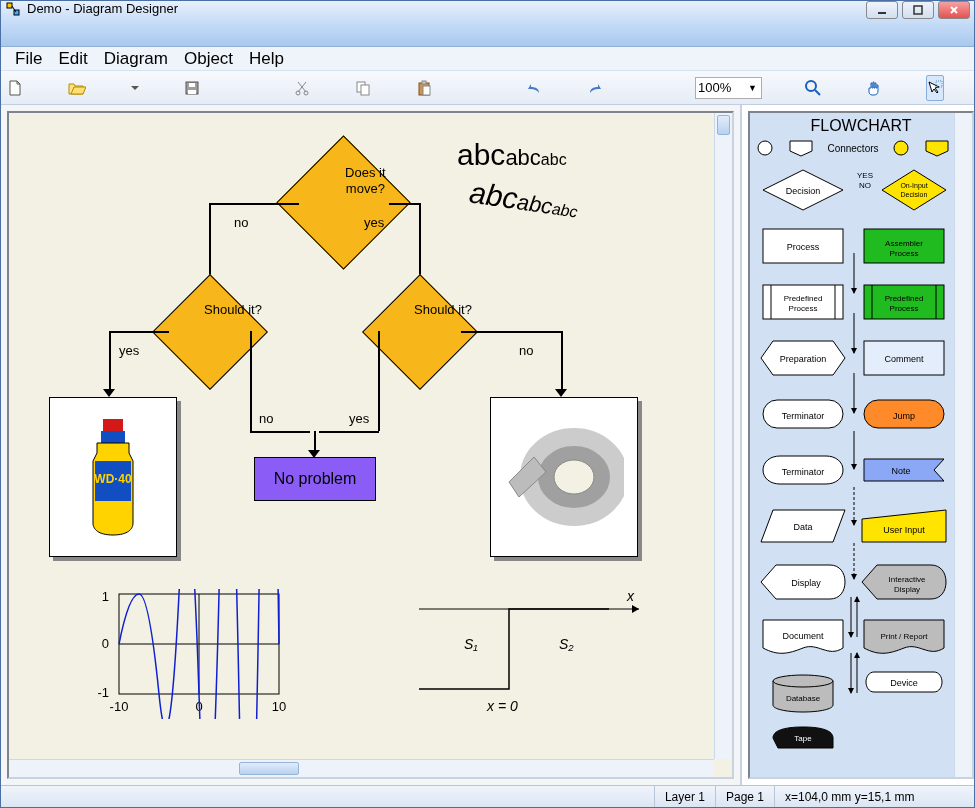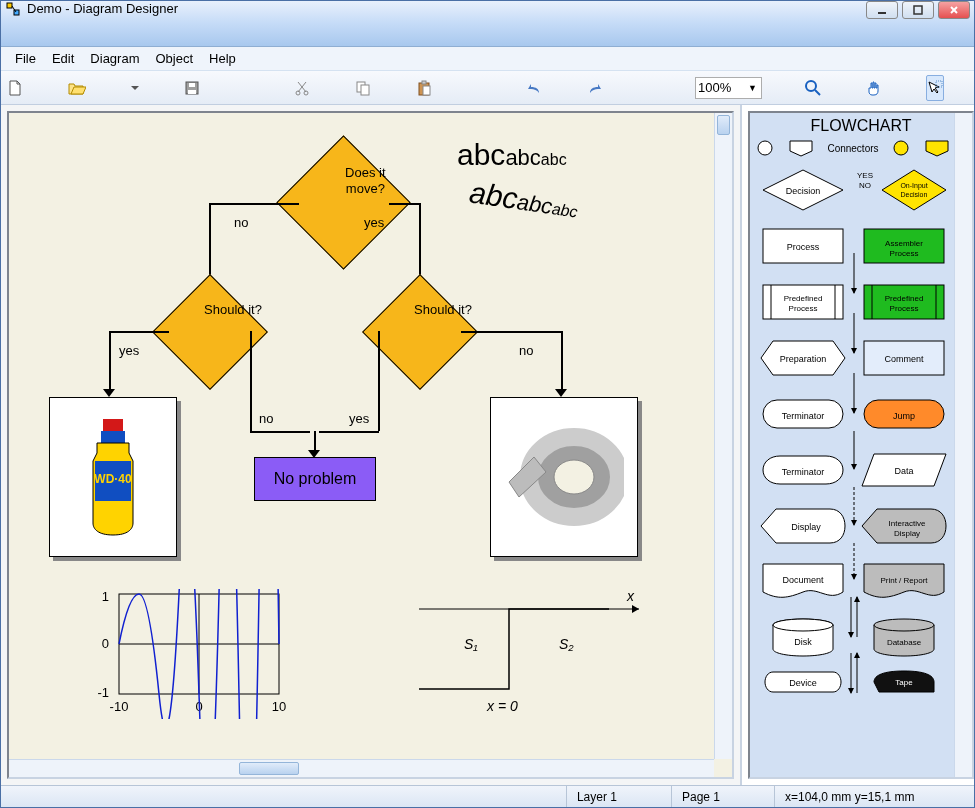--- a/index.html
+++ b/index.html
@@ -6,21 +6,21 @@
 body { background: #fff; width: 975px; height: 808px; overflow: hidden; }
 
 .window { width: 975px; height: 808px; border: 1px solid #4a6fa5; display: flex; flex-direction: column; }
 
 .titlebar { height: 46px; background: linear-gradient(to bottom, #e8f0fc, #c5dbf7, #a8c8ee); display: flex; align-items: flex-start; padding: 0 4px; border-bottom: 1px solid #8faed2; }
 .titlebar .app-icon { width: 16px; height: 16px; margin-right: 6px; }
 .titlebar .title { flex: 1; font-size: 13px; color: #000; }
 .titlebar .win-btn { width: 32px; height: 18px; margin-left: 4px; border: 1px solid #888; border-radius: 3px; display: flex; align-items: center; justify-content: center; font-size: 10px; background: linear-gradient(#f0f4fa,#d0dff0); cursor: pointer; }
 .titlebar .win-btn.close { background: linear-gradient(#f5a2a2,#e55050); color: #fff; font-weight: bold; }
 
-.menubar { height: 24px; background: #eff4fb; display: flex; align-items: center; padding: 0 6px; font-size: 13px; border-bottom: 1px solid #d5e2f1; }
+.menubar { height: 24px; background: #eff4fb; display: flex; align-items: center; padding: 0 6px; font-size: 17px; border-bottom: 1px solid #d5e2f1; }
 .menubar .menu-item { padding: 2px 8px; cursor: pointer; }
 
 .toolbar { height: 34px; background: linear-gradient(#f7f9fd, #e5ecf6); border-bottom: 1px solid #c1cee0; display: flex; align-items: center; padding: 0 4px; gap: 41px; }
 .toolbar .tbtn { width: 26px; height: 26px; display: flex; align-items: center; justify-content: center; margin: 0 1px; cursor: pointer; border: 1px solid transparent; border-radius: 2px; }
 .toolbar .sep { width: 2px; height: 26px; background: linear-gradient(to right,#b7c5d7,#fff); margin: 0 4px; }
 .toolbar .zoom { display: flex; align-items: center; border: 1px solid #adadad; background: #fff; height: 22px; padding: 0 2px; }
 .toolbar .zoom input { border: none; width: 48px; font-size: 13px; outline: none; }
 .toolbar .zoom .dd { font-size: 9px; padding: 0 2px; }
 
 .main { flex: 1; display: flex; overflow: hidden; }
@@ -31,21 +31,21 @@
 .canvas-area .hscroll { position: absolute; bottom: 0; left: 0; right: 18px; height: 18px; background: #eef3fa; border-top: 1px solid #cad8eb; }
 .canvas-area .scroll-thumb { position: absolute; background: linear-gradient(#e1ecfa,#b9d2ef); border: 1px solid #94b5d9; border-radius: 2px; }
 
 .palette { width: 234px; border-left: 2px solid #c8d3e2; background: #fff; display: flex; }
 .palette-inner { flex:1; margin: 6px 0 6px 6px; border: 2px inset #c8d3e2; background: #d2e0f3; position: relative; overflow: hidden; }
 .palette .vscroll { position:absolute; right:0; top:0; bottom:0; width:18px; background:#eef3fa; border-left:1px solid #cad8eb; }
 .palette-title { text-align: center; font-size: 16px; font-weight: normal; padding: 4px 0; }
 .palette-grid { display: grid; grid-template-columns: 1fr 1fr; gap: 2px 4px; padding: 2px 20px 2px 4px; }
 .pal-item { height: 54px; position: relative; display: flex; align-items: center; justify-content: center; font-size: 9px; text-align: center; }
 
-.statusbar { height: 22px; background: linear-gradient(#f0f4fb,#dbe6f4); border-top: 1px solid #b7c5d7; display: flex; align-items: center; font-size: 12px; gap: 44px; }
+.statusbar { height: 22px; background: linear-gradient(#f0f4fb,#dbe6f4); border-top: 1px solid #b7c5d7; display: flex; align-items: center; font-size: 12px; }
 .statusbar .cell { border-left: 1px solid #b7c5d7; padding: 0 10px; height: 100%; display: flex; align-items: center; }
 .statusbar .spacer { flex: 1; }
 
 
 .node { position: absolute; font-size: 13px; text-align: center; }
 .diamond { background: #f7b61a; border: 1px solid #000; transform: rotate(45deg); }
 .diamond .dtext { transform: rotate(-45deg); display: block; }
 .line { position: absolute; background: #000; }
 .text-label { position: absolute; font-size: 13px; }
 .process-box { position: absolute; background: #8b5cf6; border: 1px solid #000; display: flex; align-items:center; justify-content:center; }
@@ -462,25 +462,37 @@
                 <text x="43" y="22" text-anchor="middle" font-size="9">Jump</text>
               </svg>
             </div>
 
           <div class="pal-item">
               <svg width="86" height="34">
                 <path d="M20 3h46c10 0 17 6 17 14s-7 14-17 14H20C10 31 3 25 3 17S10 3 20 3z" fill="#fff" stroke="#000"></path>
                 <text x="43" y="22" text-anchor="middle" font-size="9">Terminator</text>
               </svg>
             </div>
+          <div class="pal-item">
+              <svg width="86" height="28">
+                <path d="M3 3h80l-10 11 10 11H3z" fill="#8aa8f5" stroke="#000"></path>
+                <text x="40" y="18" text-anchor="middle" font-size="9">Note</text>
+              </svg>
+            </div>
 
           <div class="pal-item">
               <svg width="90" height="38">
                 <path d="M15 3h72L75 35H3z" fill="#fff" stroke="#000"></path>
                 <text x="45" y="23" text-anchor="middle" font-size="9">Data</text>
+              </svg>
+            </div>
+          <div class="pal-item">
+              <svg width="90" height="38">
+                <path d="M3 12L87 3v32H3z" fill="#ffe400" stroke="#000"></path>
+                <text x="45" y="26" text-anchor="middle" font-size="9">User Input</text>
               </svg>
             </div>
 
           <div class="pal-item">
               <svg width="90" height="40">
                 <path d="M3 20L18 3h54c10 0 15 8 15 17s-5 17-15 17H18z" fill="#fff" stroke="#000"></path>
                 <text x="48" y="24" text-anchor="middle" font-size="9">Display</text>
               </svg>
             </div>
           <div class="pal-item">
@@ -497,28 +509,20 @@
                 <text x="43" y="22" text-anchor="middle" font-size="9">Document</text>
               </svg>
             </div>
           <div class="pal-item">
               <svg width="86" height="42">
                 <path d="M3 3h80v28c-15 10-25-6-40 0s-25 8-40 0z" fill="#bcbcbc" stroke="#000"></path>
                 <text x="43" y="22" text-anchor="middle" font-size="8">Print / Report</text>
               </svg>
             </div>
 
-          <div class="pal-item">
-              <svg width="70" height="42">
-                <ellipse cx="35" cy="8" rx="30" ry="6" fill="#fff" stroke="#000"></ellipse>
-                <path d="M5 8v24c0 4 13 7 30 7s30-3 30-7V8" fill="#fff" stroke="#000"></path>
-                <ellipse cx="35" cy="8" rx="30" ry="6" fill="#fff" stroke="#000"></ellipse>
-                <text x="35" y="28" text-anchor="middle" font-size="9">Disk</text>
-              </svg>
-            </div>
           <div class="pal-item">
               <svg width="70" height="42">
                 <path d="M5 8v24c0 4 13 7 30 7s30-3 30-7V8" fill="#bcbcbc" stroke="#000"></path>
                 <ellipse cx="35" cy="8" rx="30" ry="6" fill="#bcbcbc" stroke="#000"></ellipse>
                 <text x="35" y="28" text-anchor="middle" font-size="8">Database</text>
               </svg>
             </div>
 
           <div class="pal-item" style="height:30px;">
               <svg width="80" height="26">

